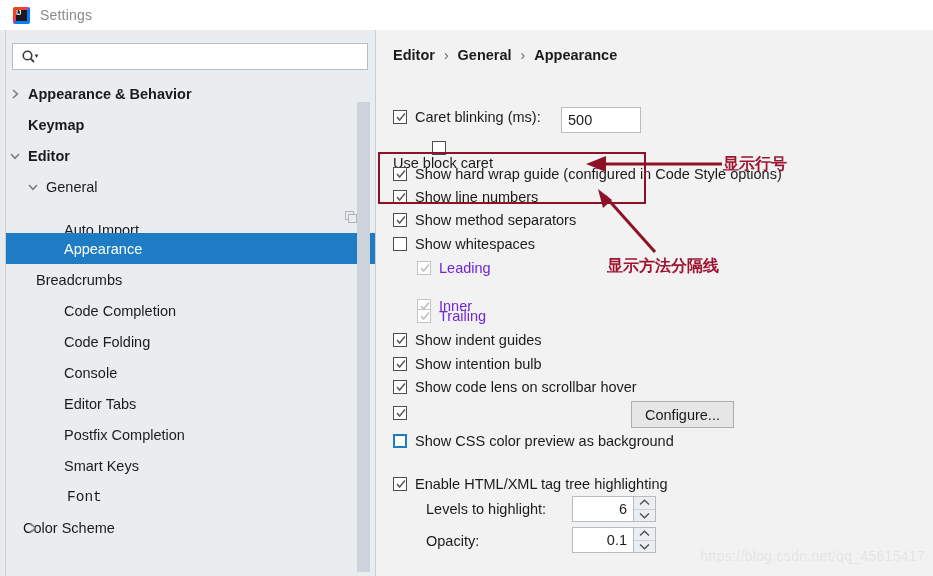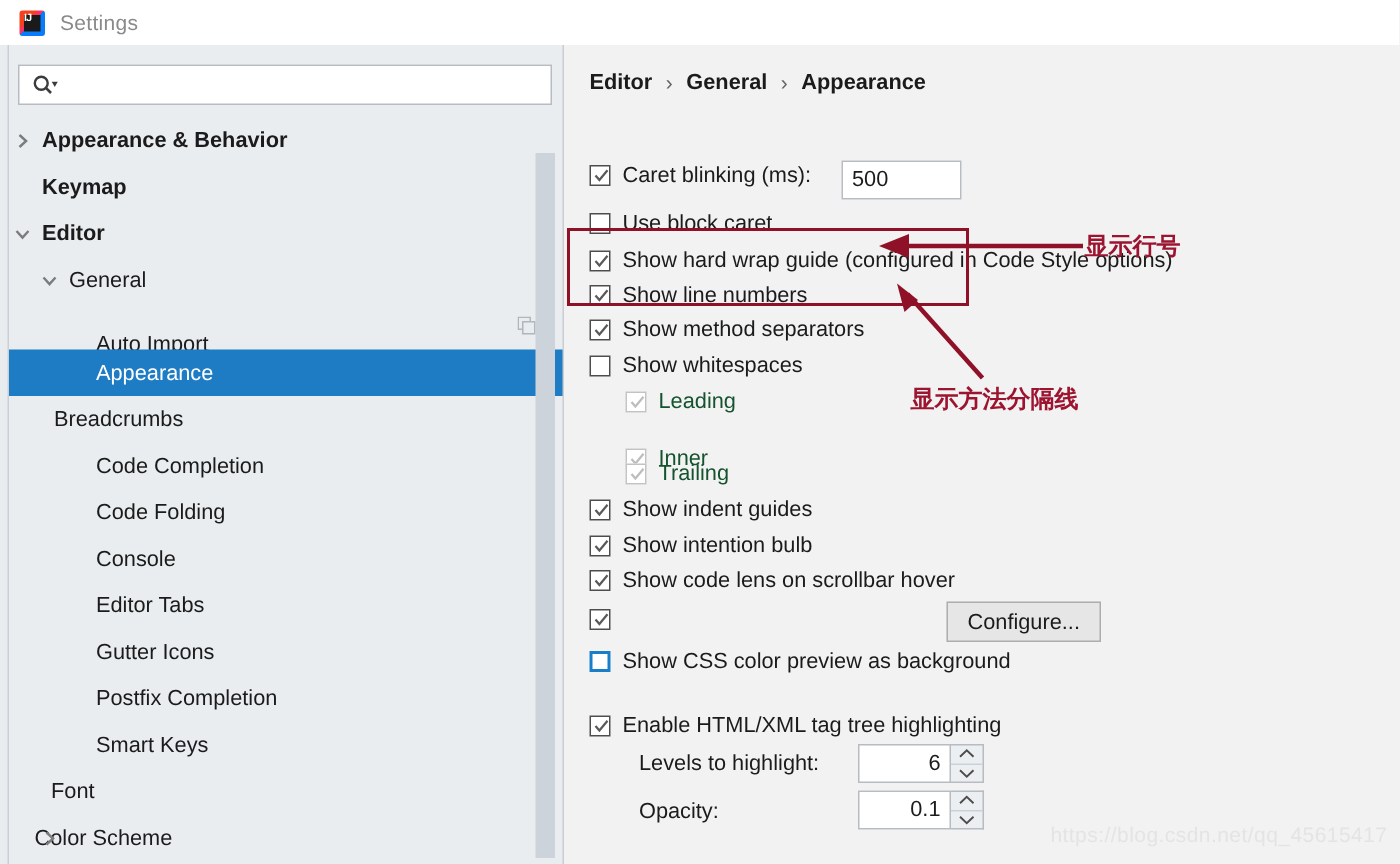--- a/index.html
+++ b/index.html
@@ -92,21 +92,21 @@
   .breadcrumb {
     position: absolute; left: 17px; top: 17px;
     font-size: 14.5px; font-weight: bold; color: #1b1b1b;
     display: flex; align-items: center; gap: 9px;
   }
   .breadcrumb .sep { color: #646464; font-weight: normal; font-size: 14px; }
   .row {
     position: absolute; display: flex; align-items: center;
     font-size: 14.5px; color: #1b1b1b; white-space: nowrap;
   }
-  .row.dim { color: #14532d; }
+  .row.dim { color: #6d28d9; }
 
   
   .cb {
     width: 14px; height: 14px; flex: 0 0 auto;
     border: 1px solid #4d4d4d; background: #ffffff;
     position: relative; margin-right: 8px;
   }
   .cb.focus { border: 2px solid #1a7dc8; }
   .cb.dimbox { border-color: #c3c3c3; }
   .cb .tick {
@@ -229,30 +229,27 @@
         <div class="node">
           <span class="lbl" style="margin-left: 58px;">Code Folding</span>
         </div>
         <div class="node">
           <span class="lbl" style="margin-left: 58px;">Console</span>
         </div>
         <div class="node">
           <span class="lbl" style="margin-left: 58px;">Editor Tabs</span>
         </div>
         <div class="node">
-          <span class="lbl" style="margin-left: 58px;">Gutter Icons</span>
-        </div>
-        <div class="node">
           <span class="lbl" style="margin-left: 58px;">Postfix Completion</span>
         </div>
         <div class="node">
           <span class="lbl" style="margin-left: 58px;">Smart Keys</span>
         </div>
         <div class="node">
-          <span class="lbl" style="margin-left: 28px;">Font</span>
+          <span class="lbl" style="margin-left: 61px; font-family: Liberation Mono, monospace;">Font</span>
         </div>
         <div class="node">
           <span class="twisty" style="left: 20px;"><svg width="14" height="14" viewBox="0 0 14 14">
               <polyline points="5,3 9.4,7 5,11" fill="none" stroke="#7c7c7c" stroke-width="1.6"></polyline>
             </svg></span>
           <span class="lbl" style="margin-left: 17px;">Color Scheme</span>
         </div>
       </div>
 
     <div class="sb-track"></div>
@@ -275,21 +272,21 @@
         <svg class="tick" viewBox="0 0 12 12">
           <polyline points="2,6 4.6,9 10,2.5" fill="none" stroke="#5a5a5a" stroke-width="1.5"></polyline>
         </svg>
       </span>
       <span class="rlbl">Caret blinking (ms):</span>
     </div>
     <div class="tfield right" style="position:absolute;left:185px;top:77px;width:80px;">
       <span style="width:100%;text-align:left;">500</span>
     </div>
 
-    <div class="row" style="left:17px; top:111px;">
+    <div class="row" style="left:17px; top:111px;flex-direction:column;">
       <span class="cb"></span>
       <span class="rlbl">Use block caret</span>
     </div>
 
     <div class="row" style="left:17px; top:136px;">
       <span class="cb">
         <svg class="tick" viewBox="0 0 12 12">
           <polyline points="2,6 4.6,9 10,2.5" fill="none" stroke="#5a5a5a" stroke-width="1.5"></polyline>
         </svg>
       </span>

